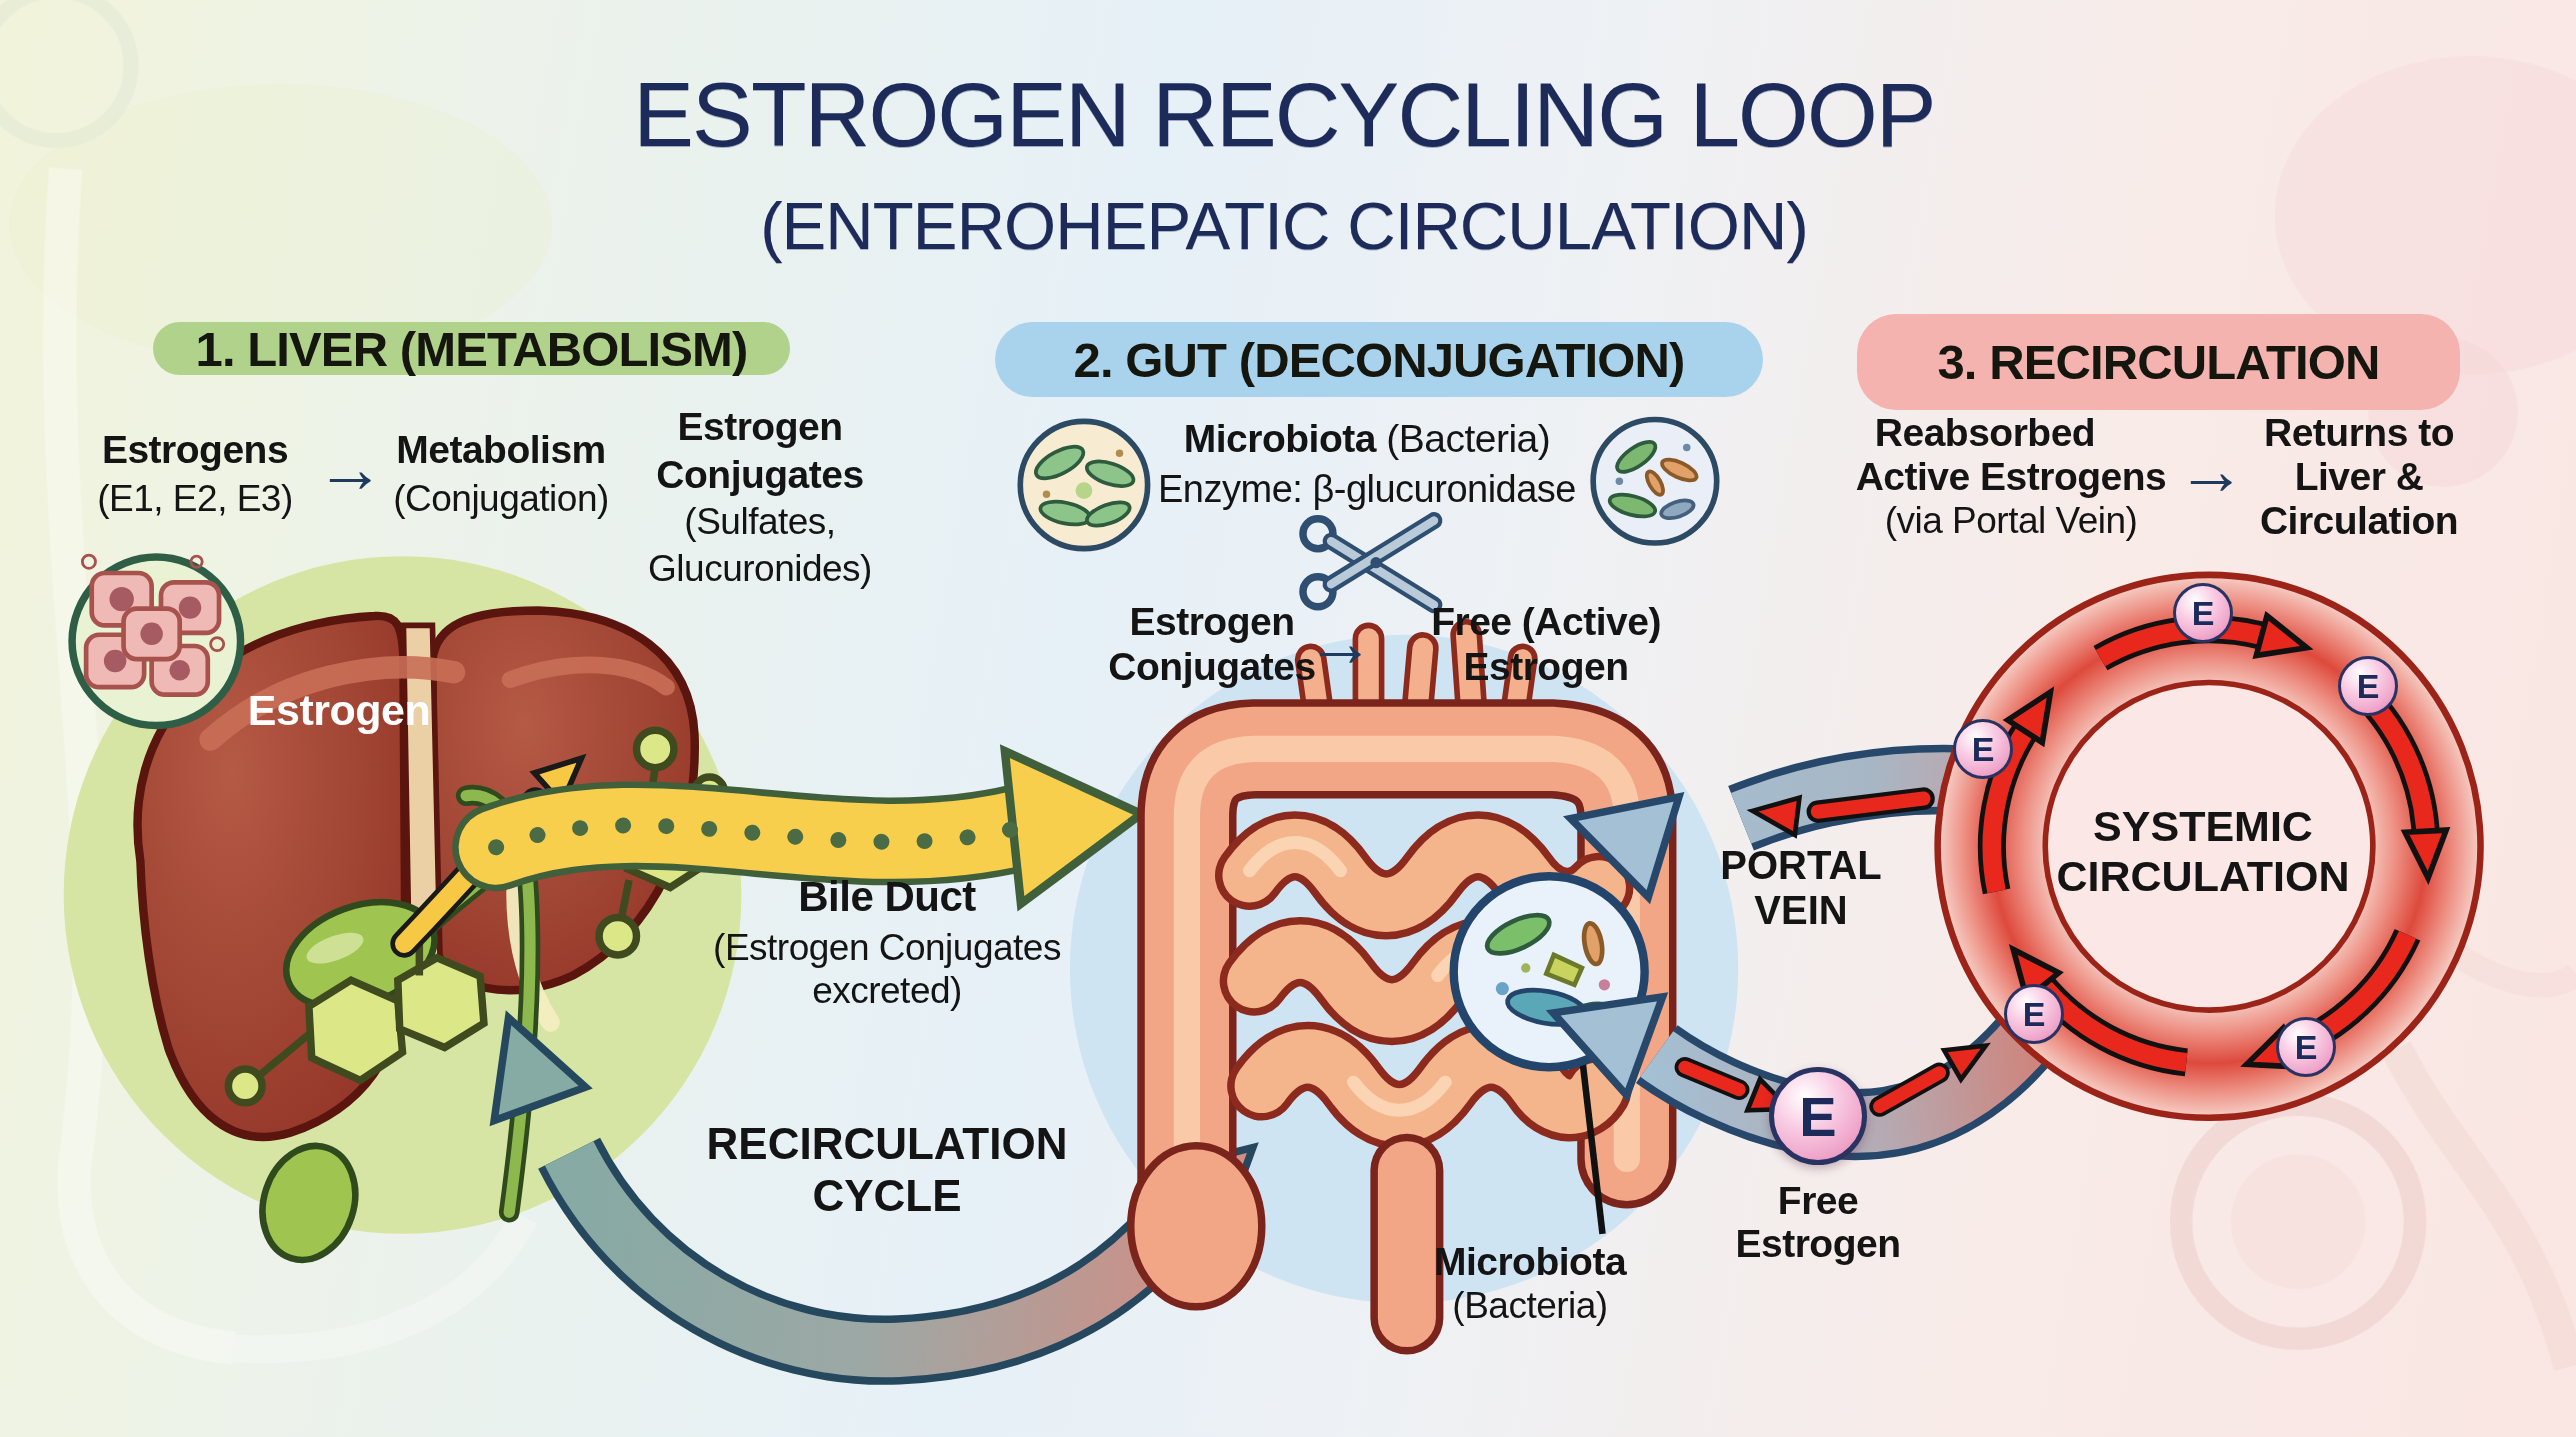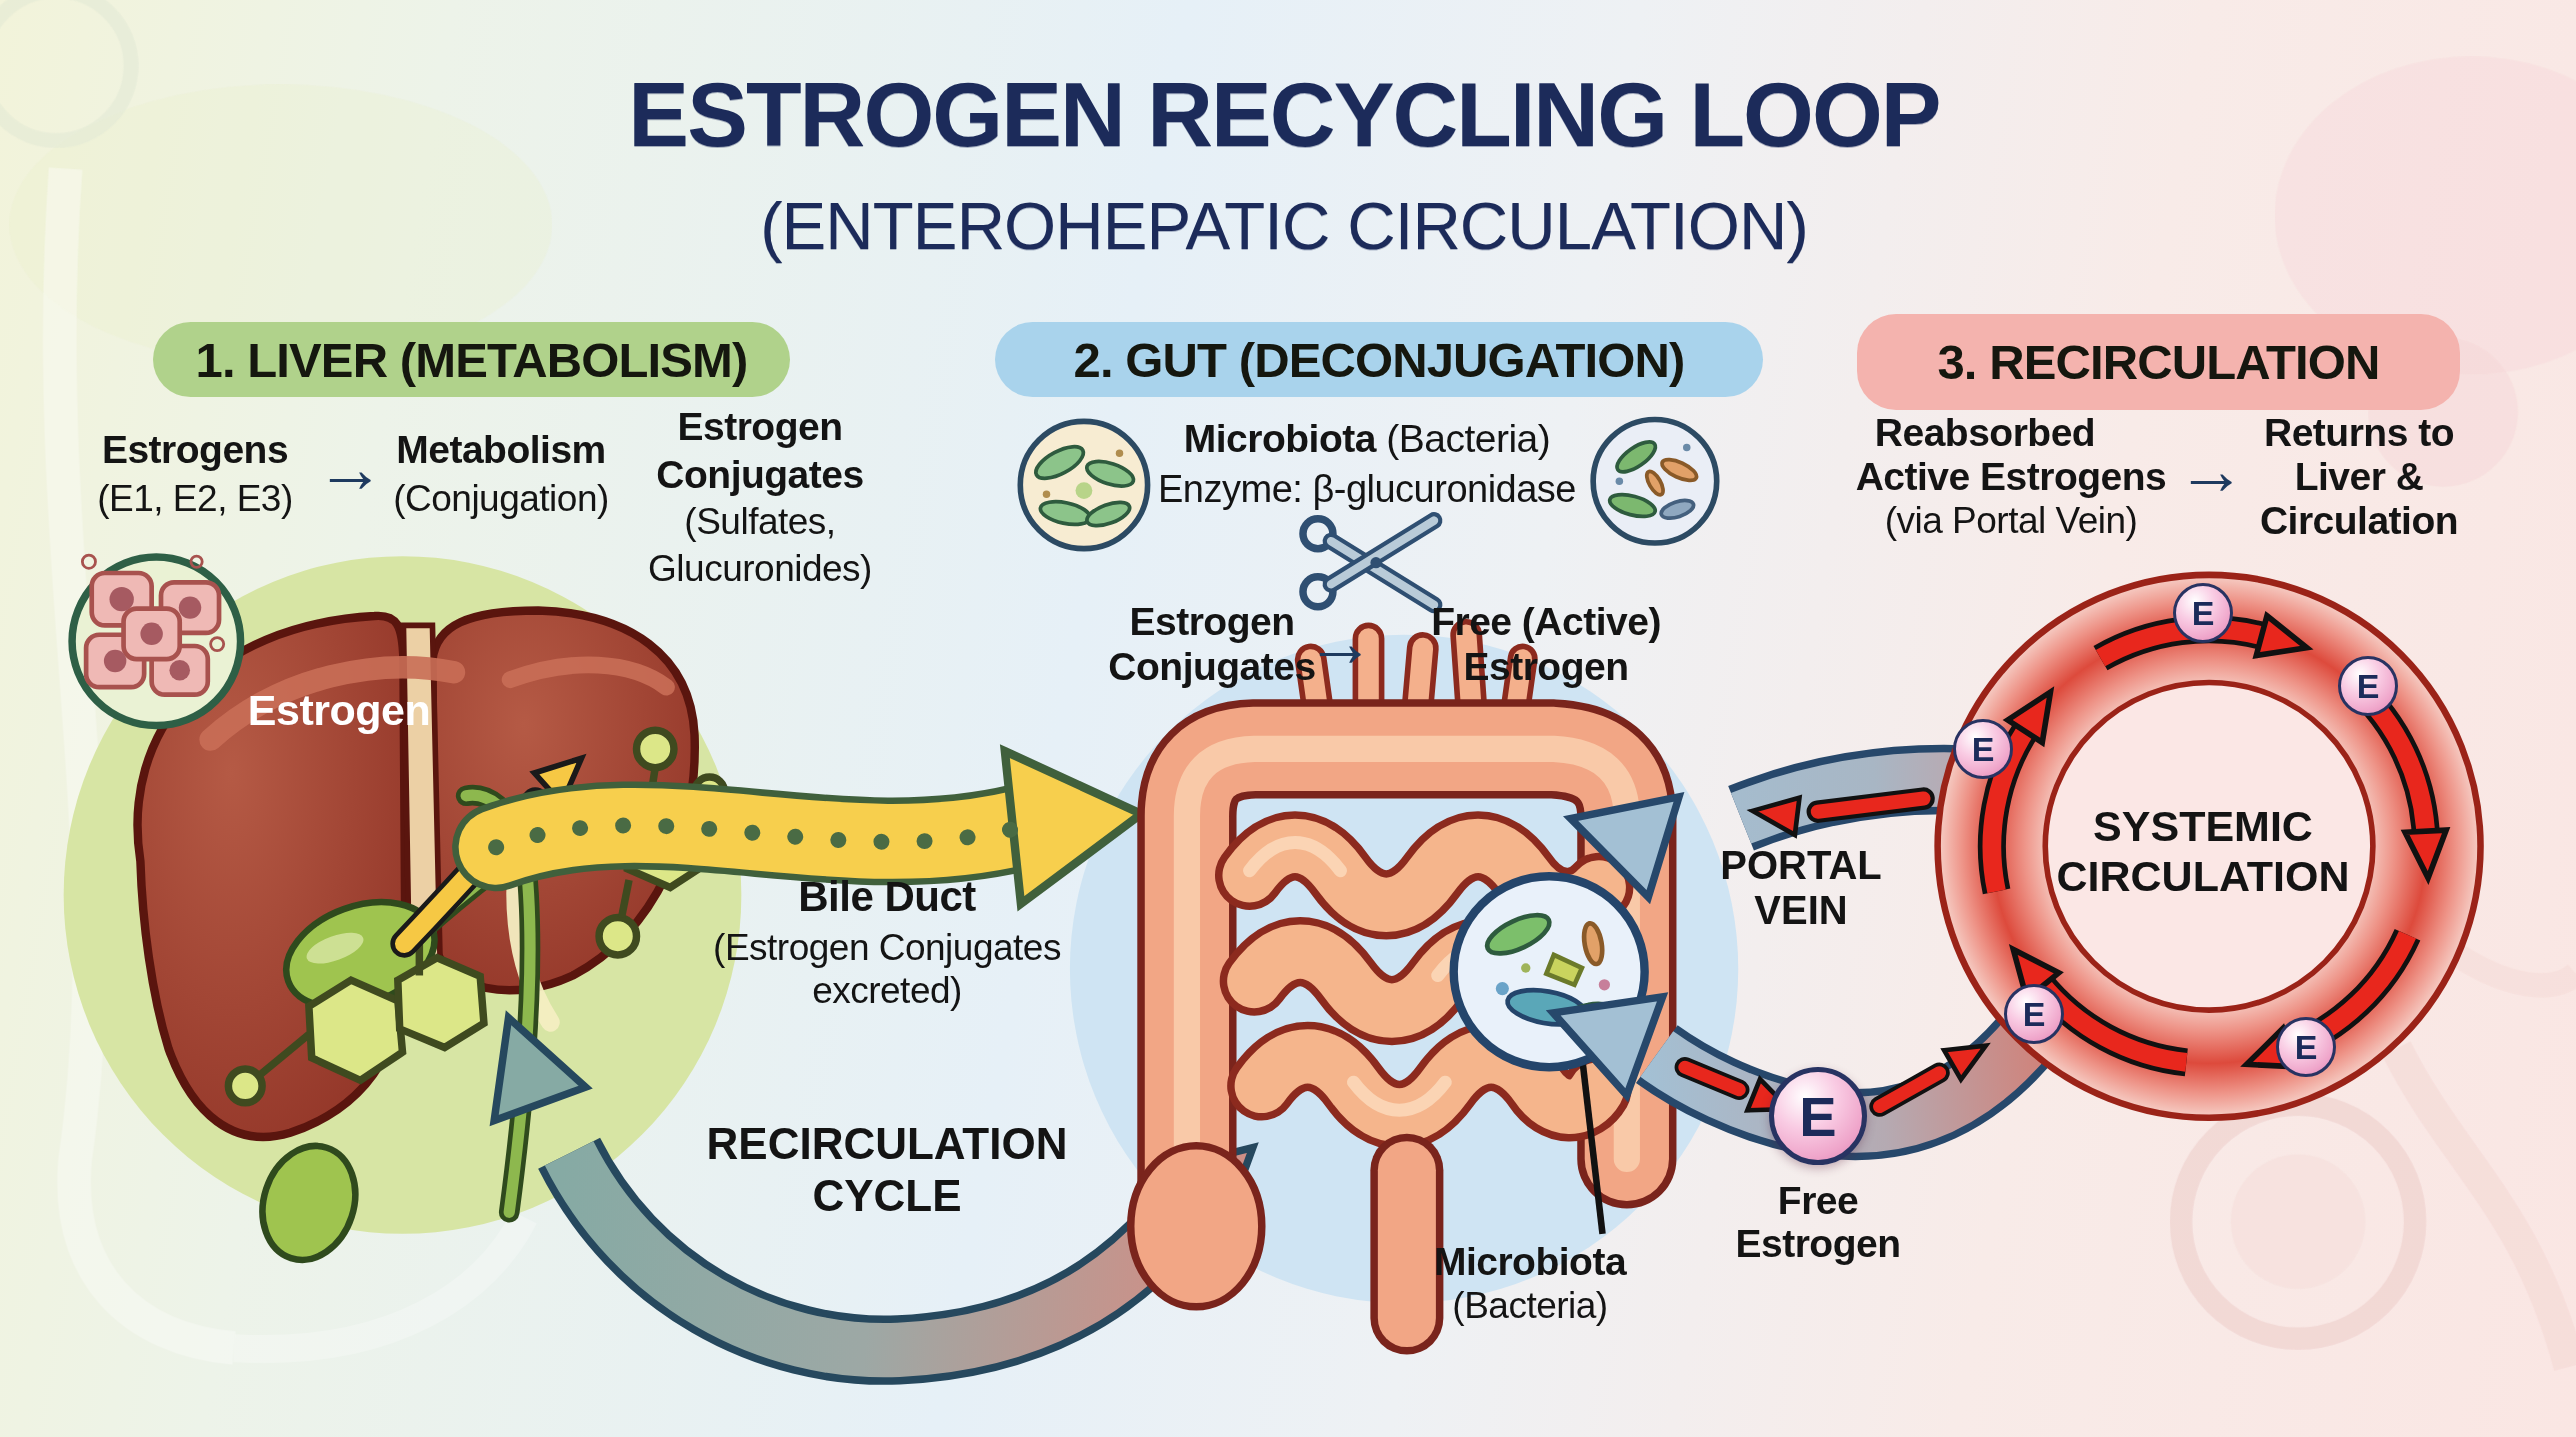--- a/index.html
+++ b/index.html
@@ -5,21 +5,21 @@
   html,body{margin:0;padding:0;background:#ddd;}
   #canvas{
     position:relative;width:2576px;height:1438px;overflow:hidden;
     font-family:"Liberation Sans","DejaVu Sans",sans-serif;
     background:linear-gradient(100deg,#f2f3da 0%,#edf3e9 16%,#e6f0f7 42%,#eef1f4 58%,#f8ebe8 78%,#fae6e3 100%);
   }
   #art{position:absolute;left:0;top:0;}
   .t{position:absolute;transform:translate(-50%,-50%);white-space:nowrap;text-align:center;color:#141414;letter-spacing:-0.5px;line-height:1;}
   .bold{font-weight:700;}
   .reg{font-weight:400;}
-  .title1{font-size:91px;font-weight:700;color:#1c2b5a;letter-spacing:-1.9px;text-shadow:0 1.9px 0 rgba(28,43,90,.35);}
+  .title1{font-size:91px;font-weight:400;color:#1c2b5a;letter-spacing:-1.9px;text-shadow:0 1.9px 0 rgba(28,43,90,.35);}
   .title2{font-size:67px;font-weight:400;color:#1c2b5a;letter-spacing:-0.9px;text-shadow:0 1.9px 0 rgba(28,43,90,.3);}
   .pill{position:absolute;display:flex;align-items:center;justify-content:center;border-radius:39px;
         font-size:49px;font-weight:700;color:#15170f;letter-spacing:-0.9px;}
   .b42{font-size:39px;font-weight:700;}
   .r40{font-size:37px;font-weight:400;}
   .navarrow{font-size:69px;font-weight:700;color:#1e3a5f;}
   .caps{font-weight:700;letter-spacing:0;}
   .white{color:#fff;}
   .ebadge{position:absolute;transform:translate(-50%,-50%);border-radius:50%;
           background:radial-gradient(circle at 35% 28%,#ffffff,#f9cbe3 38%,#efa5ca 72%,#dc7fb0);
@@ -333,21 +333,21 @@
       <path d="M 1422,578 L 1532,646" stroke="#b9cbd8" stroke-width="9" stroke-linecap="round"></path>
       <path d="M 1422,624 L 1532,556" stroke="#2f4f72" stroke-width="18" stroke-linecap="round"></path>
       <path d="M 1422,624 L 1532,556" stroke="#b9cbd8" stroke-width="9" stroke-linecap="round"></path>
       <circle cx="1470" cy="601" r="6" fill="#2f4f72"></circle>
     </g>
   </svg>
 
   <div class="t title1" style="left:1284px;top:114px;">ESTROGEN RECYCLING LOOP</div>
   <div class="t title2" style="left:1284px;top:225px;">(ENTEROHEPATIC CIRCULATION)</div>
 
-  <div class="pill" style="left:153px;top:322px;width:637px;height:75px;background:#b0d28b;">
+  <div class="pill" style="left:153px;top:322px;width:637px;height:53px;background:#b0d28b;">
     <span>1. LIVER (METABOLISM)</span>
   </div>
   <div class="pill" style="left:995px;top:322px;width:768px;height:75px;background:#a9d3ec;">
     <span>2. GUT (DECONJUGATION)</span>
   </div>
   <div class="pill" style="left:1857px;top:314px;width:603px;height:96px;background:#f4b3ae;">
     <span>3. RECIRCULATION</span>
   </div>
 
   <div class="t b42" style="left:195px;top:449px;">Estrogens</div>

